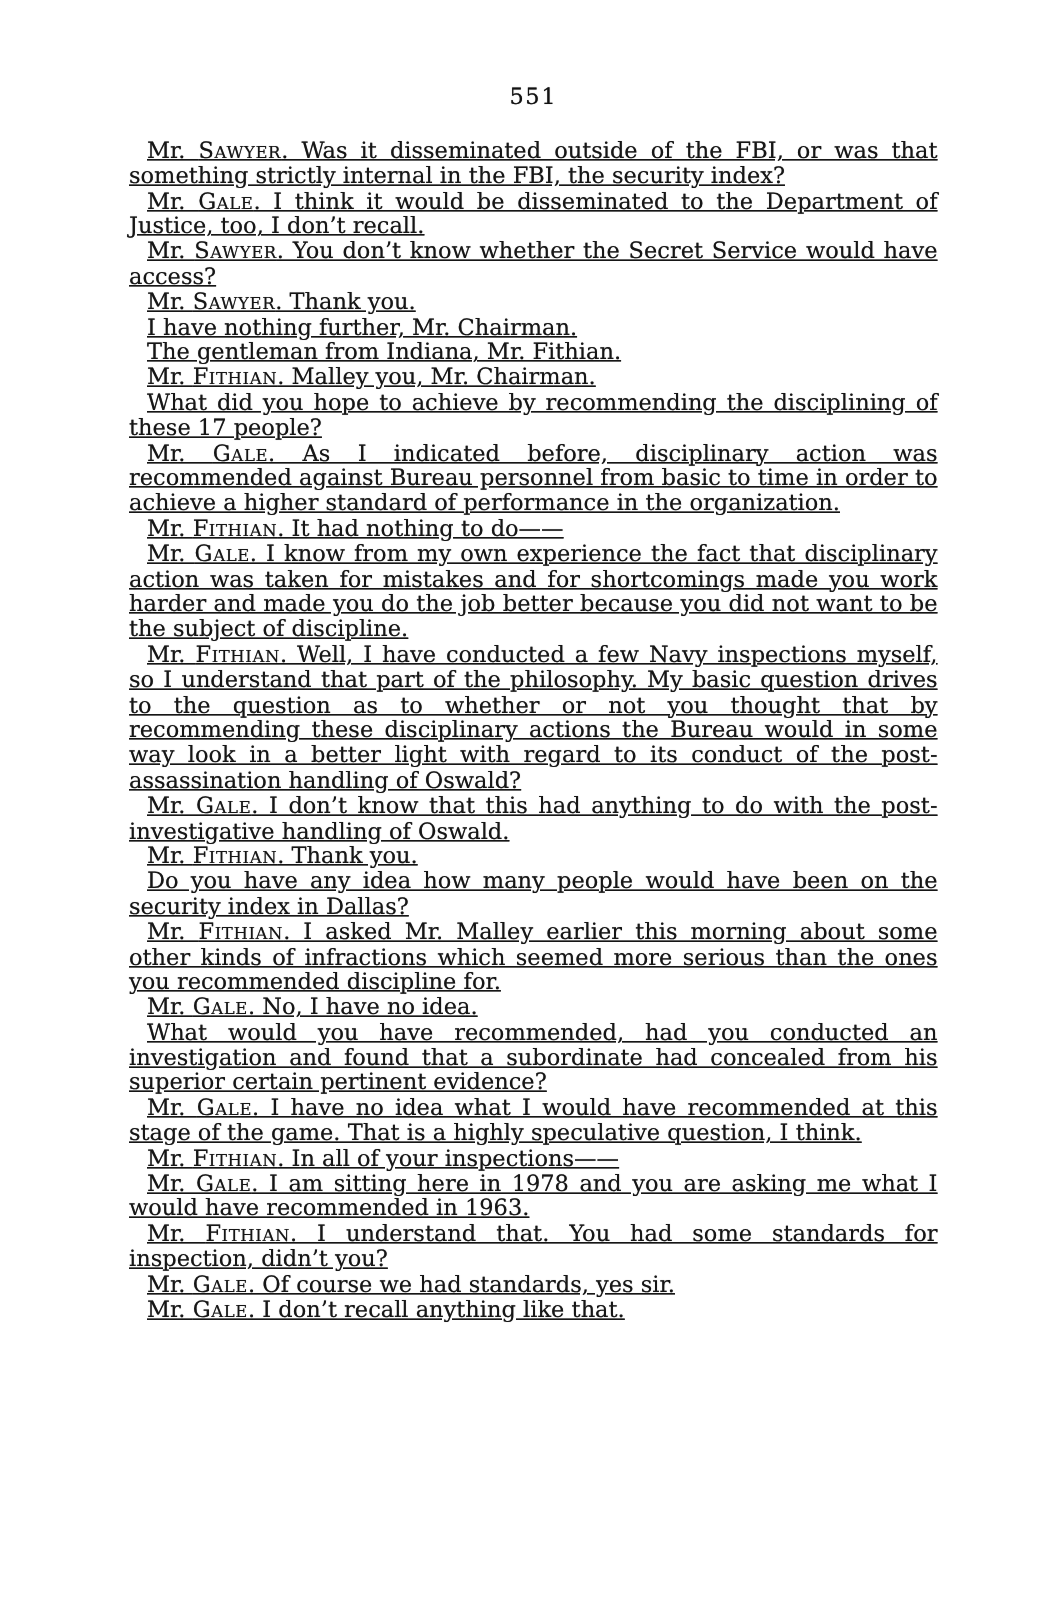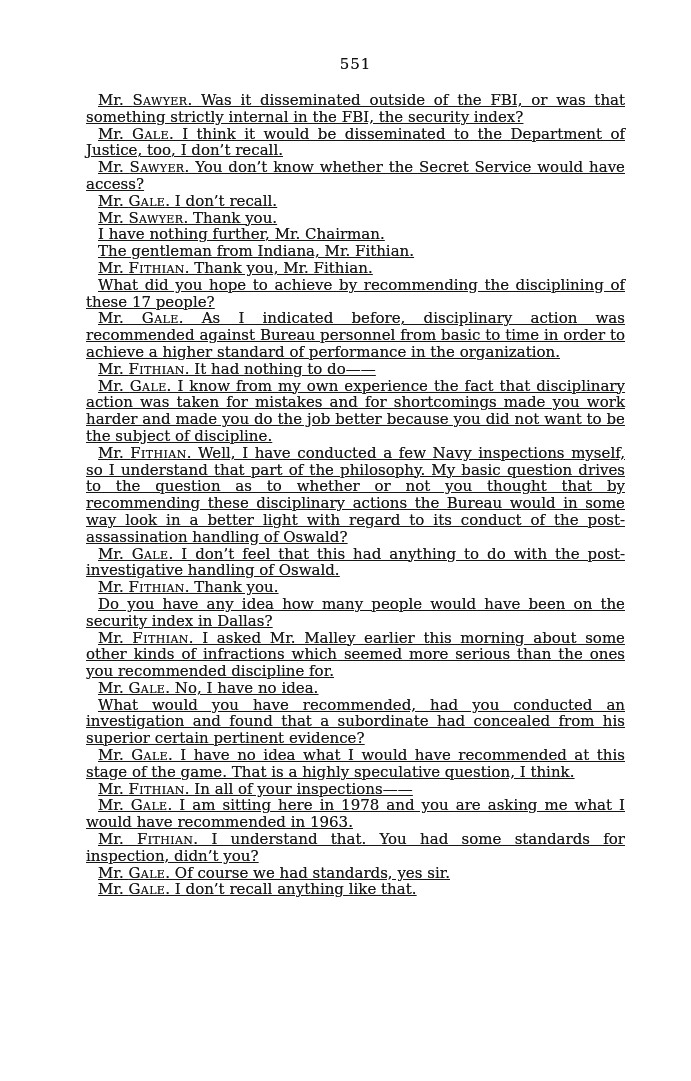--- a/index.html
+++ b/index.html
@@ -54,42 +54,41 @@
 <div class="scan-page">
   <div class="page-number">551</div>
 
   <div class="transcript-body">
   <p><span class="speaker-prefix">Mr. </span><span class="speaker-name">Sawyer</span><span class="paragraph-text">. Was it disseminated outside of the FBI, or was that something strictly internal in the FBI, the security index?</span></p>
 
   <p><span class="speaker-prefix">Mr. </span><span class="speaker-name">Gale</span><span class="paragraph-text">. I think it would be disseminated to the Department of Justice, too, I don’t recall.</span></p>
 
   <p><span class="speaker-prefix">Mr. </span><span class="speaker-name">Sawyer</span><span class="paragraph-text">. You don’t know whether the Secret Service would have access?</span></p>
 
-  <p><span class="speaker-prefix">Mr. </span><span class="speaker-name">Gale</span><span class="paragraph-text">. I don’t recall.</span></p>
 
   <p><span class="speaker-prefix">Mr. </span><span class="speaker-name">Sawyer</span><span class="paragraph-text">. Thank you.</span></p>
 
   <p><span class="speaker-prefix"></span><span class="speaker-name"></span><span class="paragraph-text">I have nothing further, Mr. Chairman.</span></p>
 
 
   <p><span class="speaker-prefix"></span><span class="speaker-name"></span><span class="paragraph-text">The gentleman from Indiana, Mr. Fithian.</span></p>
 
-  <p><span class="speaker-prefix">Mr. </span><span class="speaker-name">Fithian</span><span class="paragraph-text">. Thank you, Mr. Fithian.</span></p>
+  <p><span class="speaker-prefix">Mr. </span><span class="speaker-name">Fithian</span><span class="paragraph-text">. Malley you, Mr. Chairman.</span></p>
 
   <p><span class="speaker-prefix"></span><span class="speaker-name"></span><span class="paragraph-text">What did you hope to achieve by recommending the disciplining of these 17 people?</span></p>
 
   <p><span class="speaker-prefix">Mr. </span><span class="speaker-name">Gale</span><span class="paragraph-text">. As I indicated before, disciplinary action was recommended against Bureau personnel from basic to time in order to achieve a higher standard of performance in the organization.</span></p>
 
   <p><span class="speaker-prefix">Mr. </span><span class="speaker-name">Fithian</span><span class="paragraph-text">. It had nothing to do——</span></p>
 
   <p><span class="speaker-prefix">Mr. </span><span class="speaker-name">Gale</span><span class="paragraph-text">. I know from my own experience the fact that disciplinary action was taken for mistakes and for shortcomings made you work harder and made you do the job better because you did not want to be the subject of discipline.</span></p>
 
   <p><span class="speaker-prefix">Mr. </span><span class="speaker-name">Fithian</span><span class="paragraph-text">. Well, I have conducted a few Navy inspections myself, so I understand that part of the philosophy. My basic question drives to the question as to whether or not you thought that by recommending these disciplinary actions the Bureau would in some way look in a better light with regard to its conduct of the post-assassination handling of Oswald?</span></p>
 
-  <p><span class="speaker-prefix">Mr. </span><span class="speaker-name">Gale</span><span class="paragraph-text">. I don’t feel that this had anything to do with the post-investigative handling of Oswald.</span></p>
+  <p><span class="speaker-prefix">Mr. </span><span class="speaker-name">Gale</span><span class="paragraph-text">. I don’t know that this had anything to do with the post-investigative handling of Oswald.</span></p>
 
   <p><span class="speaker-prefix">Mr. </span><span class="speaker-name">Fithian</span><span class="paragraph-text">. Thank you.</span></p>
 
   <p><span class="speaker-prefix"></span><span class="speaker-name"></span><span class="paragraph-text">Do you have any idea how many people would have been on the security index in Dallas?</span></p>
 
   <p><span class="speaker-prefix">Mr. </span><span class="speaker-name">Fithian</span><span class="paragraph-text">. I asked Mr. Malley earlier this morning about some other kinds of infractions which seemed more serious than the ones you recommended discipline for.</span></p>
 
   <p><span class="speaker-prefix">Mr. </span><span class="speaker-name">Gale</span><span class="paragraph-text">. No, I have no idea.</span></p>
 
   <p><span class="speaker-prefix"></span><span class="speaker-name"></span><span class="paragraph-text">What would you have recommended, had you conducted an investigation and found that a subordinate had concealed from his superior certain pertinent evidence?</span></p>

